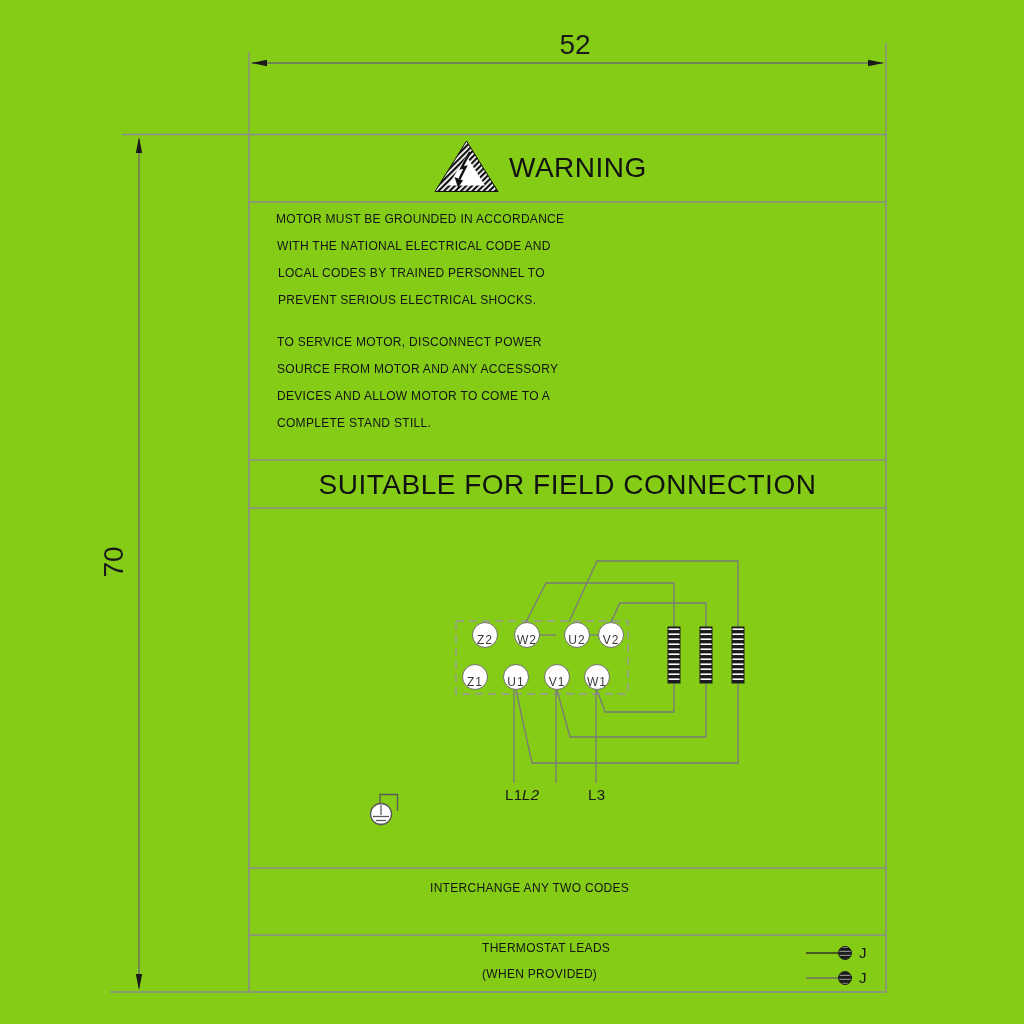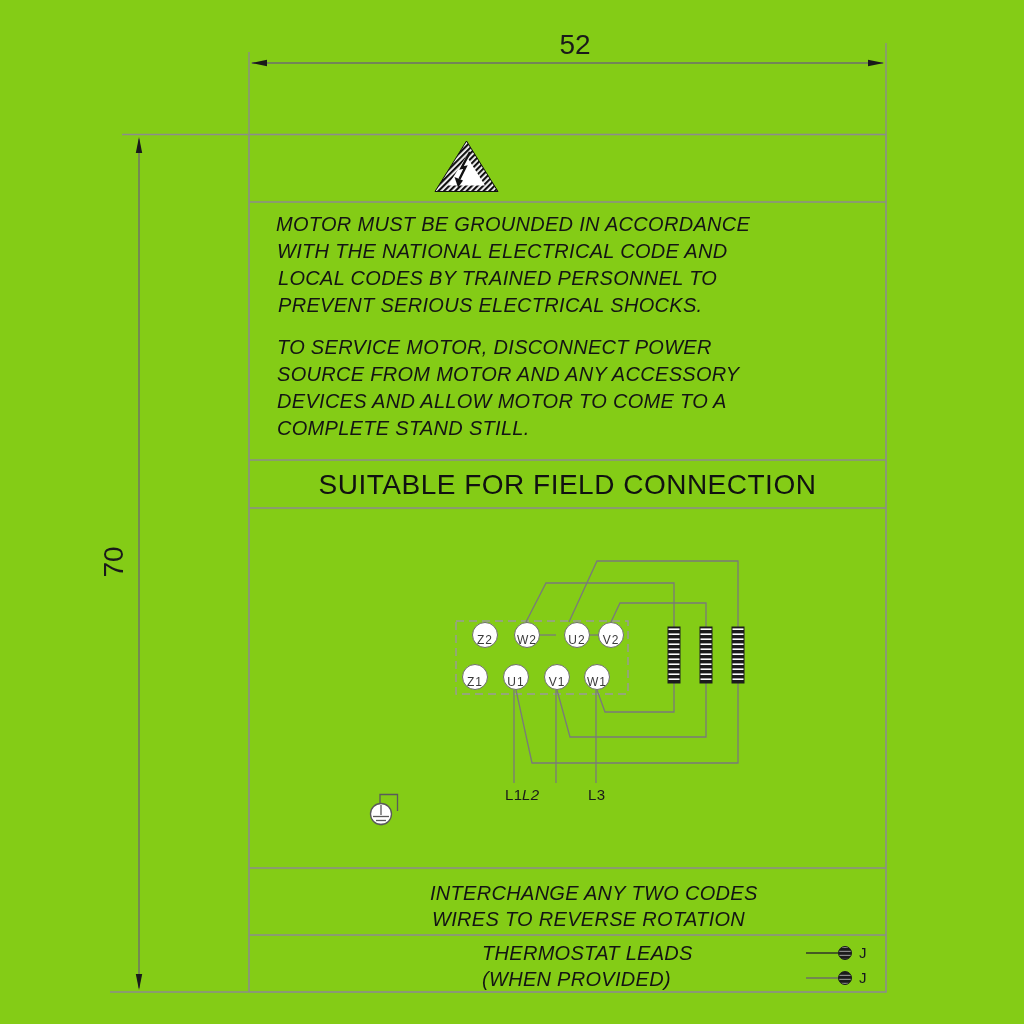--- a/index.html
+++ b/index.html
@@ -3,21 +3,21 @@
 <meta charset="utf-8">
 <style>
   html,body{margin:0;padding:0;background:#ffffff;}
   #canvas{
     position:relative;width:1024px;height:1024px;background:#84cc16;overflow:hidden;
     font-family:"Liberation Sans", sans-serif;color:#000;
   }
   .t{position:absolute;white-space:nowrap;line-height:1.2;color:#000;}
   .dim{font-size:28px;color:#1a1a1a;}
   .title{font-size:28px;letter-spacing:0.5px;color:#111;}
-  .body-line{font-size:20px;letter-spacing:0.3px;color:#141414;font-style:italic;}
+  .body-line{font-size:12px;letter-spacing:0.3px;color:#141414;}
   .center-band{left:249px;width:637px;text-align:center;}
   .terminal{
     position:absolute;width:26px;height:26px;border:1.4px solid #6e6e6e;border-radius:50%;
     background:#fff;display:flex;align-items:flex-end;justify-content:center;
     font-size:12px;letter-spacing:1px;color:#3a3a3a;box-sizing:border-box;
   }
   .line-label{font-size:15px;color:#1a1a1a;letter-spacing:0.5px;}
   .j-label{font-size:15px;color:#16161f;}
   svg{position:absolute;left:0;top:0;}
 </style>
@@ -113,20 +113,21 @@
       <line x1="806" y1="953" x2="838" y2="953" stroke="#2a2a2a" stroke-width="1.4"></line>
       <circle cx="845" cy="953" r="6.5" fill="url(#leadstripe)" stroke="#1c1c1c" stroke-width="1"></circle>
       <line x1="806" y1="978" x2="838" y2="978" stroke="#6a6a6a" stroke-width="1.4"></line>
       <circle cx="845" cy="978" r="6.5" fill="url(#leadstripe)" stroke="#1c1c1c" stroke-width="1"></circle>
     </g>
   </svg>
 
   <div class="t dim" style="left:540px;top:28px;width:70px;text-align:center;">52</div>
   <div class="t dim" style="left:89px;top:542px;width:56px;height:40px;text-align:center;transform:rotate(-90deg);">70</div>
 
+  <div class="t title" style="left:509px;top:151px;">WARNING</div>
 
   <div class="t body-line" style="left:276px;top:212px;">MOTOR MUST BE GROUNDED IN ACCORDANCE</div>
   <div class="t body-line" style="left:277px;top:239px;">WITH THE NATIONAL ELECTRICAL CODE AND</div>
   <div class="t body-line" style="left:278px;top:266px;">LOCAL CODES BY TRAINED PERSONNEL TO</div>
   <div class="t body-line" style="left:278px;top:293px;">PREVENT SERIOUS ELECTRICAL SHOCKS.</div>
 
   <div class="t body-line" style="left:277px;top:335px;">TO SERVICE MOTOR, DISCONNECT POWER</div>
   <div class="t body-line" style="left:277px;top:362px;">SOURCE FROM MOTOR AND ANY ACCESSORY</div>
   <div class="t body-line" style="left:277px;top:389px;">DEVICES AND ALLOW MOTOR TO COME TO A</div>
   <div class="t body-line" style="left:277px;top:416px;">COMPLETE STAND STILL.</div>
@@ -157,21 +158,20 @@
     </div>
   <div class="terminal" style="left:584px;top:664px;">
       <span>W1</span>
     </div>
 
   <div class="t line-label" style="left:505px;top:786px;">L1</div>
   <div class="t line-label" style="left:522px;top:786px;font-style:italic;">L2</div>
   <div class="t line-label" style="left:588px;top:786px;">L3</div>
 
   <div class="t body-line" style="left:430px;top:881px;">INTERCHANGE ANY TWO CODES</div>
-  <div class="t body-line" style="left:432px;top:907px;">WIRES TO REVERSE ROTATION</div>
 
   <div class="t body-line" style="left:482px;top:941px;">THERMOSTAT LEADS</div>
   <div class="t body-line" style="left:482px;top:967px;">(WHEN PROVIDED)</div>
 
   <div class="t j-label" style="left:859px;top:944px;">J</div>
   <div class="t j-label" style="left:859px;top:969px;">J</div>
 
 </div>
 
 </body></html>

